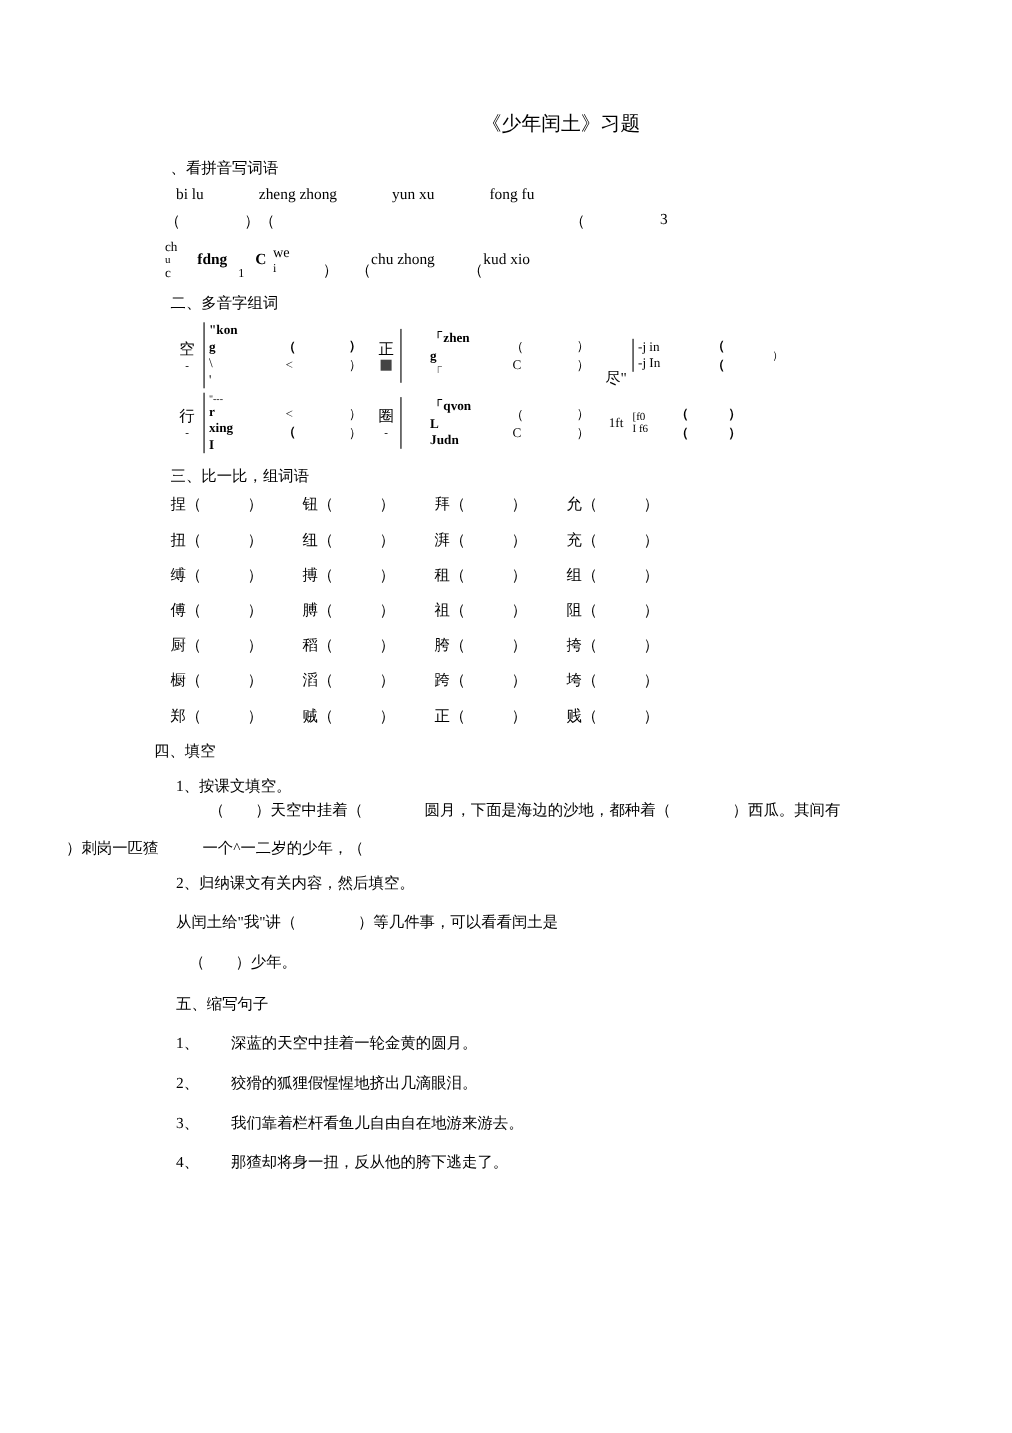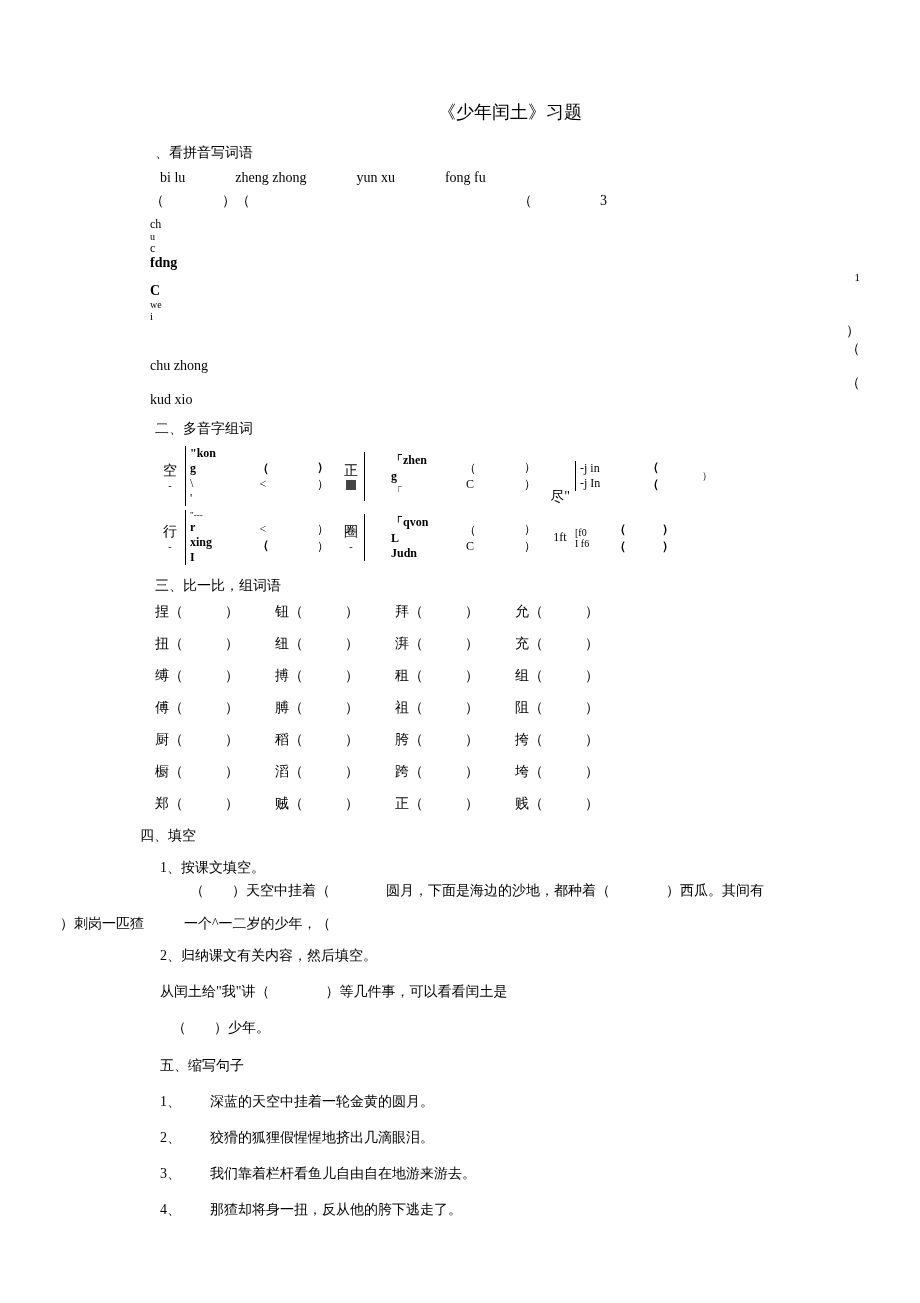--- a/index.html
+++ b/index.html
@@ -1,20 +1,20 @@
 <!DOCTYPE html>
 <html><head>
   <meta charset="utf-8">
   <style>
     body { font-family: "SimSun", "宋体", serif; font-size: 14px; color: #000; background: #fff; margin: 0; padding: 100px 60px 60px 60px; width: 800px; }
     .title { text-align: center; font-size: 18px; margin-bottom: 20px; margin-left: 100px; }
     .section-header { margin-left: 95px; margin-top: 12px; margin-bottom: 8px; }
     .row1 { margin-left: 100px; display: flex; gap: 50px; }
     .row2 { margin-left: 90px; display: flex; gap: 14px; align-items: center; margin-top: 6px; }
-    .row3 { margin-left: 90px; display: flex; align-items: flex-start; margin-top: 8px; flex-direction: column; }
+    .row3 { margin-left: 90px; display: flex; align-items: center; margin-top: 8px; }
     .frac { display: inline-flex; flex-direction: column; font-size: 12px; line-height: 1.1; }
     .bold { font-weight: bold; }
     .poly-table { margin-left: 95px; margin-top: 8px; }
     .poly-row { display: flex; align-items: center; margin-bottom: 4px; }
     .poly-char { width: 30px; display: flex; flex-direction: column; align-items: center; }
     .poly-char .label { font-size: 14px; }
     .poly-char .sub { font-size: 10px; }
     .poly-border { border-left: 1.5px solid #000; padding-left: 2px; display: flex; flex-direction: column; width: 60px; }
     .poly-border .p1 { font-size: 12px; padding-left: 2px; }
     .poly-paren-col { display: flex; flex-direction: column; align-items: center; width: 30px; font-size: 12px; }
@@ -59,21 +59,21 @@
     <span>c</span>
   </span>
   <span style="width:18px"></span>
   <span class="bold">fdng</span>
   <span style="width:10px"></span>
   <span style="font-size:11px;align-self:flex-end">1</span>
   <span style="width:10px"></span>
   <span class="bold">C</span>
   <span style="width:6px"></span>
   <span class="frac">
-    <span style="font-size:10px">we</span>
+    <span style="font-size:13px">we</span>
     <span style="font-size:11px">i</span>
   </span>
   <span style="width:30px"></span>
   <span style="align-self:flex-end">）</span>
   <span style="width:16px"></span>
   <span style="align-self:flex-end">（</span>
   <span>chu zhong</span>
   <span style="width:30px"></span>
   <span style="align-self:flex-end">（</span>
   <span>kud xio</span>

